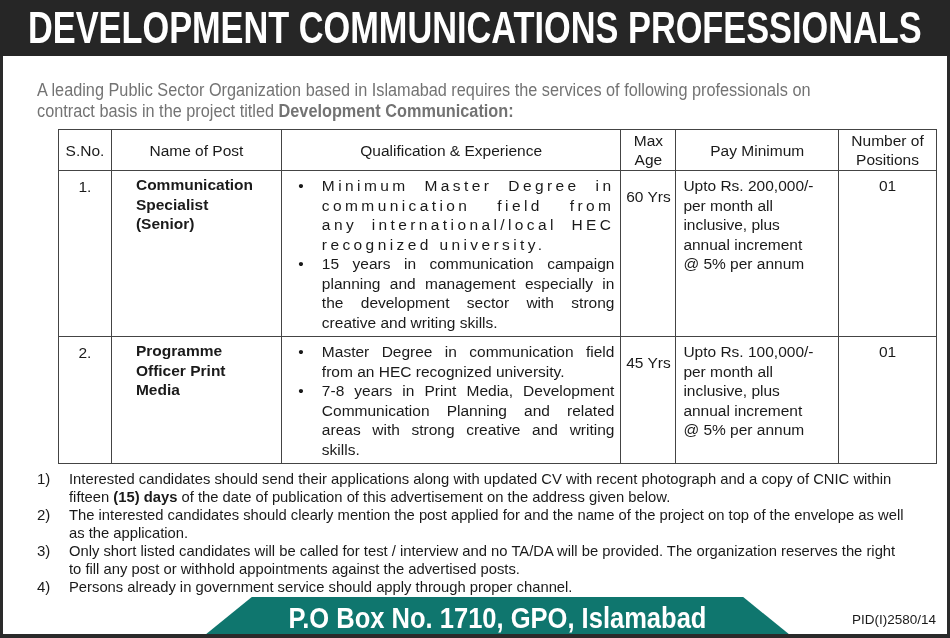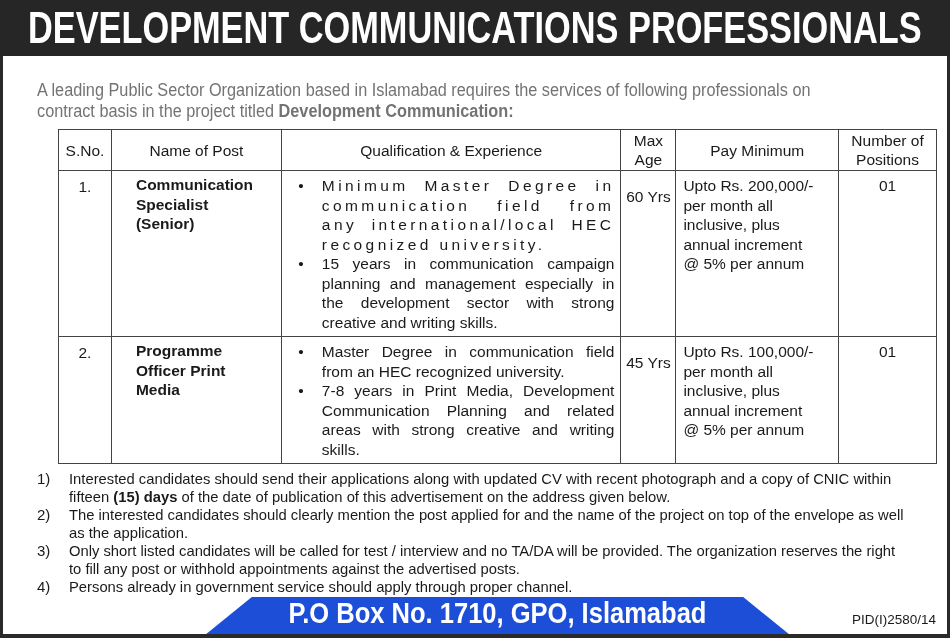--- a/index.html
+++ b/index.html
@@ -76,23 +76,23 @@
       position: absolute; left: 37px; top: 470px; width: 880px;
       font-size: 15px; line-height: 18px;
     }
     .note { display: flex; }
     .note .num { width: 32px; flex: none; }
     .note .text { flex: 1; transform: scaleX(0.985); transform-origin: left; }
     .note b { font-weight: bold; }
 
     .footer-banner {
       position: absolute; left: 205px; top: 597px; width: 585px; height: 38px;
-      background: #1d4ed8;
+      background: #0f766e;
       clip-path: polygon(8% 0, 92% 0, 100% 100%, 0 100%);
-      display: flex; align-items: flex-start; justify-content: center;
+      display: flex; align-items: flex-end; justify-content: center;
     }
     .footer-address {
       color: #ffffff; font-weight: bold; font-size: 29px;
       transform: scaleX(0.88); white-space: nowrap;
     }
     .pid {
       position: absolute; right: 14px; top: 612px;
       font-size: 13.5px; font-weight: normal; color: #1a1a1a;
     }
     .bottom-line {

